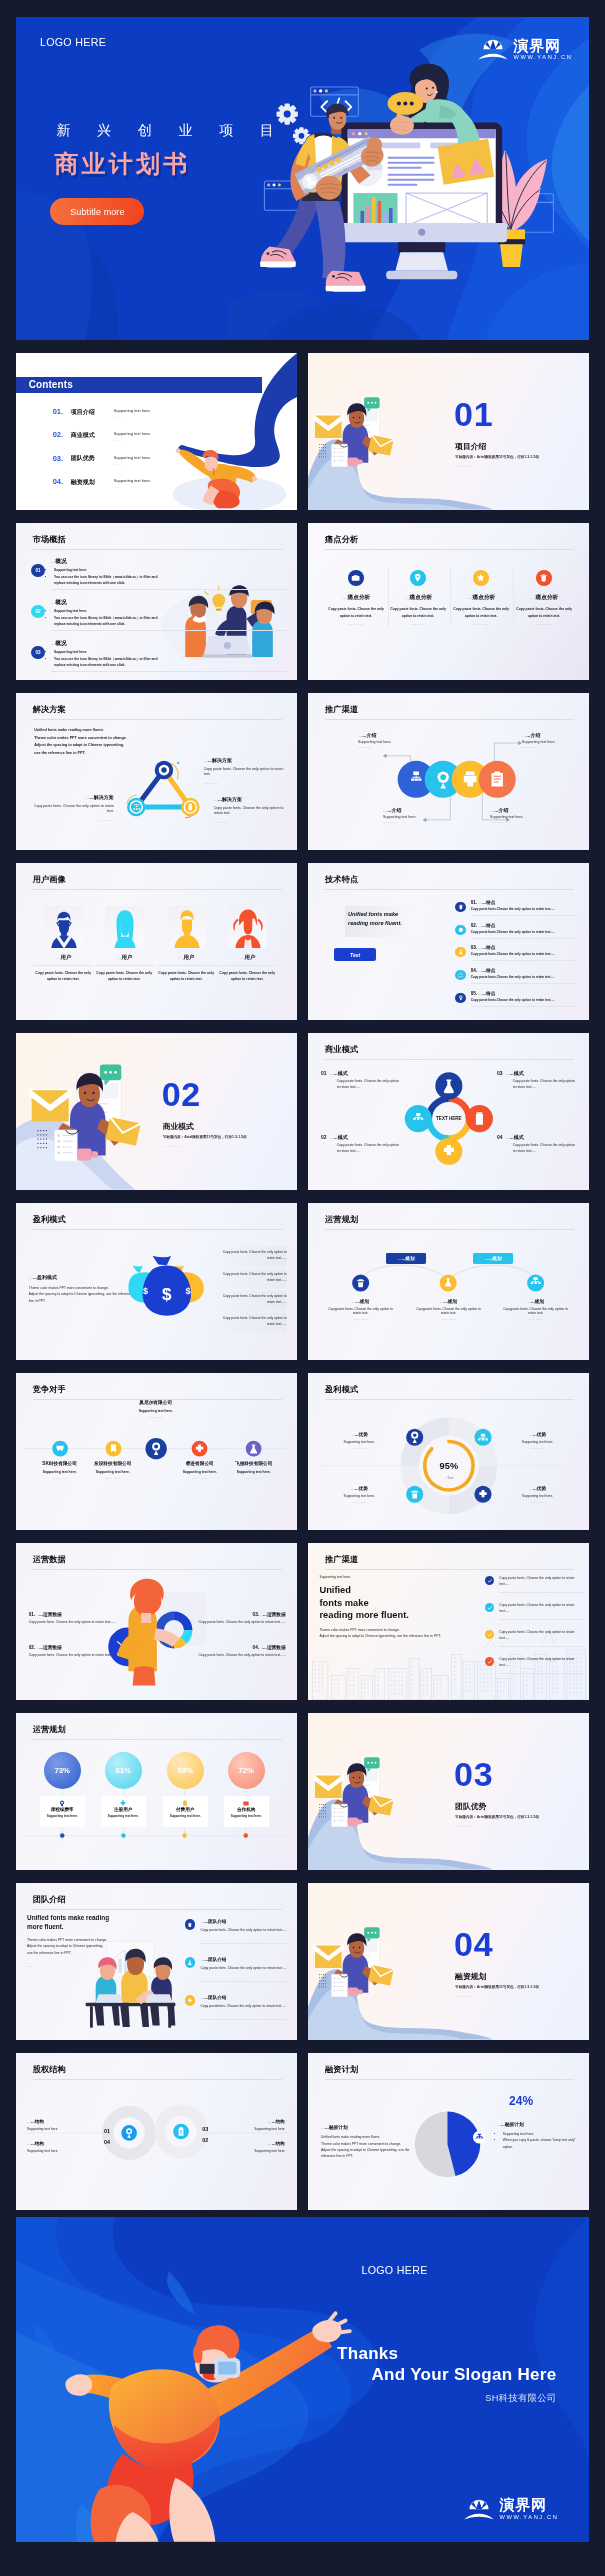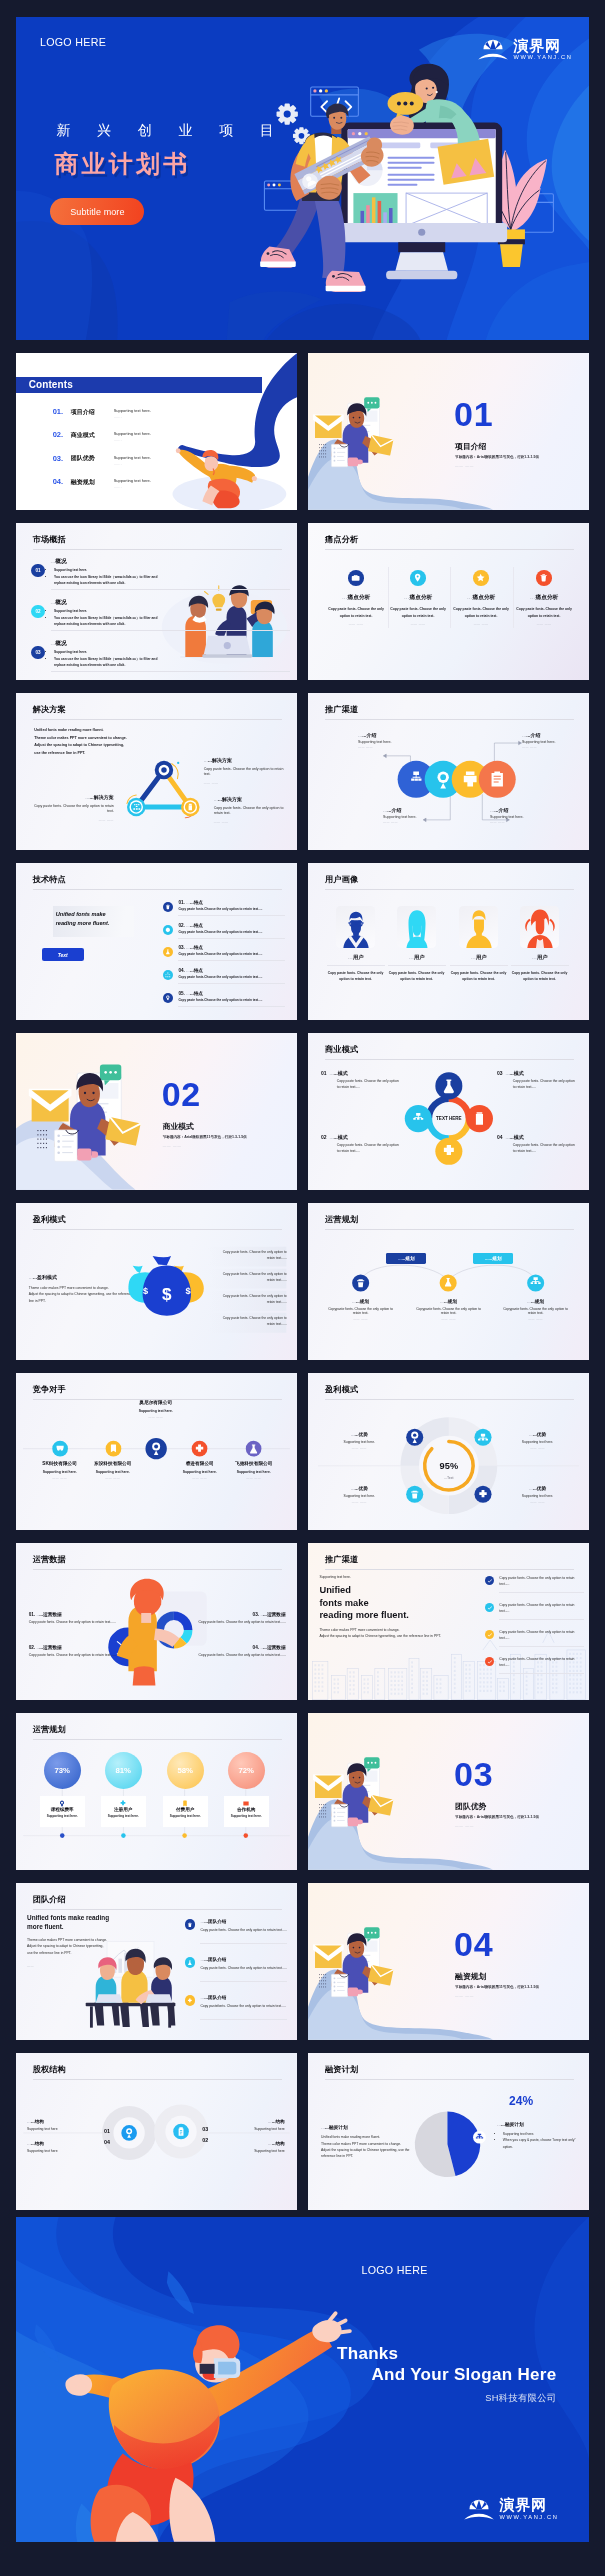--- a/index.html
+++ b/index.html
@@ -689,81 +689,20 @@
     <div class="pcdesc">Supporting text here.</div>
     <div class="pcsub">—— ——</div>
   </div>
   <div style="position:absolute;left:182px;top:114px;width:75px">
     <div class="pclab"><span style="color:#c0c3cd">...</span><span>...介绍</span></div>
     <div class="pcdesc">Supporting text here.</div>
     <div class="pcsub">—— ——</div>
   </div>
 </div>
 
-<div class="slide">
-  <div class="sbg gbg"></div>
-  <div class="stitle">技术特点</div>
-  <div class="sline"></div>
-  <div style="position:absolute;left:37px;top:43px;width:81px;height:31px;background:linear-gradient(100deg,#e7e9f1,#f7f8fb 85%)"></div>
-  <div class="quote">Unified fonts make
-reading more fluent.</div>
-  <div class="qbtn">Text</div>
-
-  <div class="nlrow" style="top:38px">
-    <div class="nlicon" style="background:#1a3fa0">
-            <svg viewBox="0 0 24 24" width="5.7" height="5.7" fill="#fff">
-              <path d="M9 3h6l1 2h4v2H4V5h4zM6 8h12l-1 12a2 2 0 0 1-2 2H9a2 2 0 0 1-2-2z"></path>
-            </svg>
-          </div>
-    <div class="nlnum"><span>01.</span> <span style="color:#c0c3cd">...</span><span>...特点</span></div>
-    <div class="nldesc">Copy paste fonts.Choose the only option to retain text.....</div>
-    <div class="nlhr"></div>
-  </div>
-  <div class="nlrow" style="top:61px">
-    <div class="nlicon" style="background:#27c3ec">
-            <svg viewBox="0 0 24 24" width="5.7" height="5.7" fill="#fff">
-              <path d="M12 2l8.5 5v10L12 22l-8.5-5V7z"></path>
-            </svg>
-          </div>
-    <div class="nlnum"><span>02.</span> <span style="color:#c0c3cd">...</span><span>...特点</span></div>
-    <div class="nldesc">Copy paste fonts.Choose the only option to retain text.....</div>
-    <div class="nlhr"></div>
-  </div>
-  <div class="nlrow" style="top:83px">
-    <div class="nlicon" style="background:#fcbc2c">
-            <svg viewBox="0 0 24 24" width="5.7" height="5.7" fill="#fff">
-              <path d="M9 2h6v2h-1v5.2l5 9.3A2 2 0 0 1 17.2 22H6.8a2 2 0 0 1-1.8-3.5L10 9.2V4H9z"></path>
-            </svg>
-          </div>
-    <div class="nlnum"><span>03.</span> <span style="color:#c0c3cd">...</span><span>...特点</span></div>
-    <div class="nldesc">Copy paste fonts.Choose the only option to retain text.....</div>
-    <div class="nlhr"></div>
-  </div>
-  <div class="nlrow" style="top:106px">
-    <div class="nlicon" style="background:#27c3ec">
-            <svg viewBox="0 0 24 24" width="5.7" height="5.7" fill="#fff">
-              <path d="M10 2h4v4h-4zm-8 16h4v4H2zm8 0h4v4h-4zm8 0h4v4h-4zM11.3 6v4H4v4H2.7v-5.3h8.6V6zm1.4 0v2.7h8.6V14H20v-4h-7.3V6z"></path>
-            </svg>
-          </div>
-    <div class="nlnum"><span>04.</span> <span style="color:#c0c3cd">...</span><span>...特点</span></div>
-    <div class="nldesc">Copy paste fonts.Choose the only option to retain text.....</div>
-    <div class="nlhr"></div>
-  </div>
-  <div class="nlrow" style="top:129px">
-    <div class="nlicon" style="background:#1a3fa0">
-            <svg viewBox="0 0 24 24" width="5.7" height="5.7" fill="#fff">
-              <path d="M12 2a7 7 0 0 0-3 13.3V22l3-2 3 2v-6.7A7 7 0 0 0 12 2zm0 3.5a3.5 3.5 0 1 1 0 7 3.5 3.5 0 0 1 0-7z"></path>
-            </svg>
-          </div>
-    <div class="nlnum"><span>05.</span> <span style="color:#c0c3cd">...</span><span>...特点</span></div>
-    <div class="nldesc">Copy paste fonts.Choose the only option to retain text.....</div>
-    <div class="nlhr"></div>
-  </div>
-</div>
-
 <div class="slide r">
   <div class="sbg gbg"></div>
   <div class="stitle">用户画像</div>
   <div class="sline"></div>
   <div class="avcol" style="left:17px">
     <div class="avbox">
       <svg viewBox="0 0 56 62" width="40" height="44">
         <path d="M21 20 h14 v11 c0 5-3 9-7 9 s-7-4-7-9Z" fill="#1b3fa8"></path>
         <path d="M19 21 c-1-8 3-13 9-13 s10 5 9 13 c-1-3-2-5-4-6 c-3 2-8 3-12 2 c-1 1-2 2-2 4Z" fill="#1b3fa8"></path>
         <path d="M24 36 h8 v5 l-4 6 -4-6Z" fill="#1b3fa8"></path>
@@ -813,20 +752,81 @@
         <path d="M16 28 c-3-15 4-23 12-23 s15 8 12 23 c-1-6-2-10-4-11 c-3 4-9 5-14 4 c-3 1-5 4-6 7Z" fill="#f4512c"></path>
         <path d="M15 20 c-5 3-7 10-5 16 c-5-5-3-14 3-18Z" fill="#f4512c"></path>
         <path d="M41 20 c5 3 7 10 5 16 c5-5 3-14-3-18Z" fill="#f4512c"></path>
         <path d="M10 62 c0-12 8-21 18-21 s18 9 18 21Z" fill="#f4512c"></path>
         <path d="M24 46 q4 5 8 0 l2 16 h-12Z" fill="#faf7fb" opacity=".9"></path>
       </svg>
     </div>
     <div class="avlab"><span style="color:#c0c3cd">…</span><span>用户</span></div>
     <div class="avhr"></div>
     <div class="avdesc">Copy paste fonts. Choose the only option to retain text.</div>
+  </div>
+</div>
+
+<div class="slide">
+  <div class="sbg gbg"></div>
+  <div class="stitle">技术特点</div>
+  <div class="sline"></div>
+  <div style="position:absolute;left:37px;top:43px;width:81px;height:31px;background:linear-gradient(100deg,#e7e9f1,#f7f8fb 85%)"></div>
+  <div class="quote">Unified fonts make
+reading more fluent.</div>
+  <div class="qbtn">Text</div>
+
+  <div class="nlrow" style="top:38px">
+    <div class="nlicon" style="background:#1a3fa0">
+            <svg viewBox="0 0 24 24" width="5.7" height="5.7" fill="#fff">
+              <path d="M9 3h6l1 2h4v2H4V5h4zM6 8h12l-1 12a2 2 0 0 1-2 2H9a2 2 0 0 1-2-2z"></path>
+            </svg>
+          </div>
+    <div class="nlnum"><span>01.</span> <span style="color:#c0c3cd">...</span><span>...特点</span></div>
+    <div class="nldesc">Copy paste fonts.Choose the only option to retain text.....</div>
+    <div class="nlhr"></div>
+  </div>
+  <div class="nlrow" style="top:61px">
+    <div class="nlicon" style="background:#27c3ec">
+            <svg viewBox="0 0 24 24" width="5.7" height="5.7" fill="#fff">
+              <path d="M12 2l8.5 5v10L12 22l-8.5-5V7z"></path>
+            </svg>
+          </div>
+    <div class="nlnum"><span>02.</span> <span style="color:#c0c3cd">...</span><span>...特点</span></div>
+    <div class="nldesc">Copy paste fonts.Choose the only option to retain text.....</div>
+    <div class="nlhr"></div>
+  </div>
+  <div class="nlrow" style="top:83px">
+    <div class="nlicon" style="background:#fcbc2c">
+            <svg viewBox="0 0 24 24" width="5.7" height="5.7" fill="#fff">
+              <path d="M9 2h6v2h-1v5.2l5 9.3A2 2 0 0 1 17.2 22H6.8a2 2 0 0 1-1.8-3.5L10 9.2V4H9z"></path>
+            </svg>
+          </div>
+    <div class="nlnum"><span>03.</span> <span style="color:#c0c3cd">...</span><span>...特点</span></div>
+    <div class="nldesc">Copy paste fonts.Choose the only option to retain text.....</div>
+    <div class="nlhr"></div>
+  </div>
+  <div class="nlrow" style="top:106px">
+    <div class="nlicon" style="background:#27c3ec">
+            <svg viewBox="0 0 24 24" width="5.7" height="5.7" fill="#fff">
+              <path d="M10 2h4v4h-4zm-8 16h4v4H2zm8 0h4v4h-4zm8 0h4v4h-4zM11.3 6v4H4v4H2.7v-5.3h8.6V6zm1.4 0v2.7h8.6V14H20v-4h-7.3V6z"></path>
+            </svg>
+          </div>
+    <div class="nlnum"><span>04.</span> <span style="color:#c0c3cd">...</span><span>...特点</span></div>
+    <div class="nldesc">Copy paste fonts.Choose the only option to retain text.....</div>
+    <div class="nlhr"></div>
+  </div>
+  <div class="nlrow" style="top:129px">
+    <div class="nlicon" style="background:#1a3fa0">
+            <svg viewBox="0 0 24 24" width="5.7" height="5.7" fill="#fff">
+              <path d="M12 2a7 7 0 0 0-3 13.3V22l3-2 3 2v-6.7A7 7 0 0 0 12 2zm0 3.5a3.5 3.5 0 1 1 0 7 3.5 3.5 0 0 1 0-7z"></path>
+            </svg>
+          </div>
+    <div class="nlnum"><span>05.</span> <span style="color:#c0c3cd">...</span><span>...特点</span></div>
+    <div class="nldesc">Copy paste fonts.Choose the only option to retain text.....</div>
+    <div class="nlhr"></div>
   </div>
 </div>
 
 <div class="slide">
   <div class="sbg secbg"></div>
   <svg class="sbg" viewBox="0 0 395 220">
     <path d="M0 134 C26 112 60 114 86 138 C116 166 142 200 168 220 L0 220Z" fill="#cad6ef"></path>
     <path d="M0 158 C22 140 50 144 74 164 C100 186 120 208 136 220 L0 220Z" fill="#e3eaf9"></path>
     <g>
       <rect x="86" y="56" width="62" height="76" rx="3" fill="#fff" stroke="#e5e7f0"></rect>

